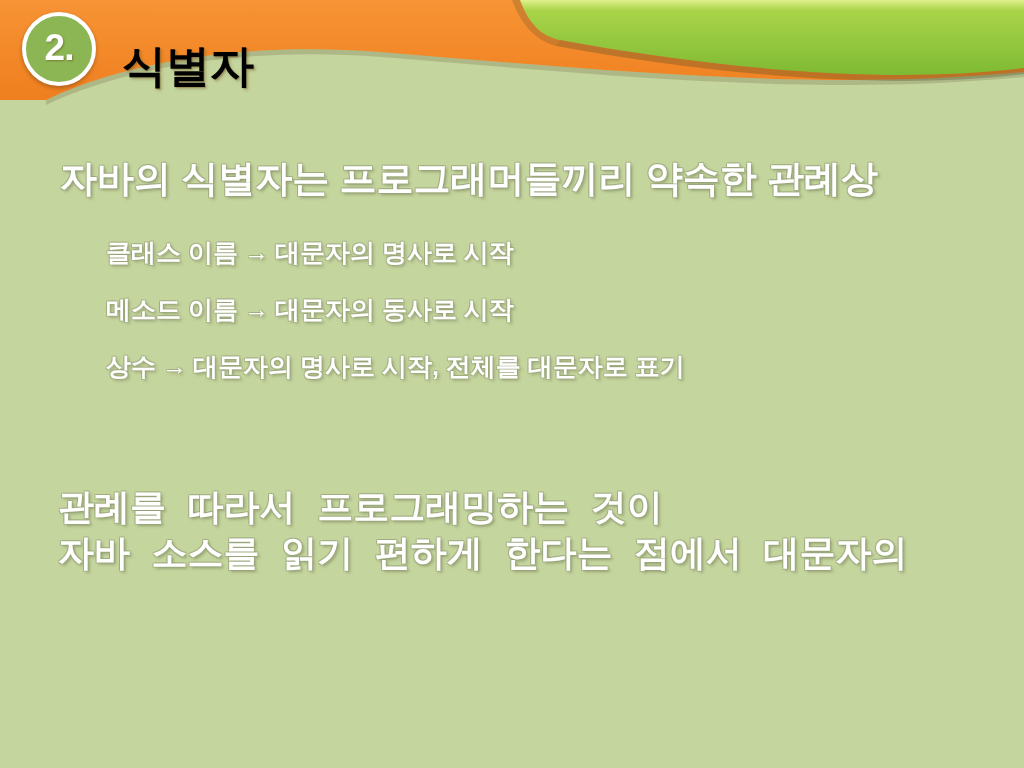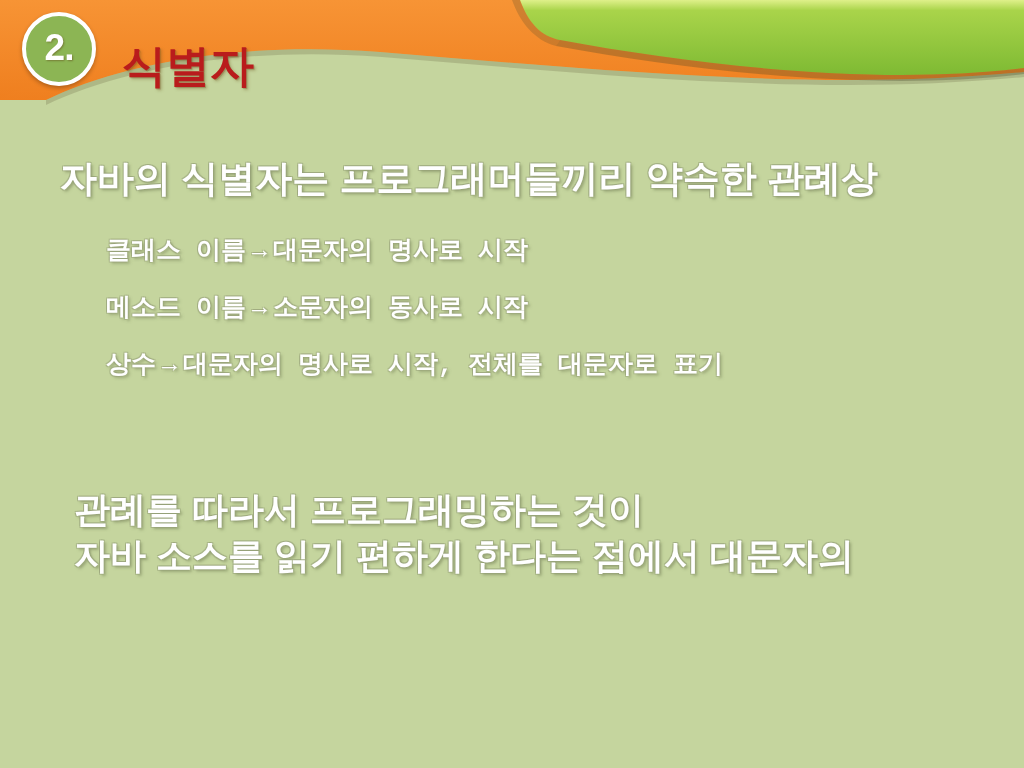--- a/index.html
+++ b/index.html
@@ -60,21 +60,21 @@
     text-shadow: 1px 1px 2px rgba(90,60,20,0.45);
     transform: translateY(-2px);
   }
 
   
   .slide-title {
     position: absolute;
     left: 122px;
     top: 12px;
     z-index: 5;
-    color: #b91c1c;
+    color: #000000;
     font-size: 44px;
     font-weight: bold;
     line-height: 1.15;
     letter-spacing: 0px;
     text-shadow:
        1px 1px 0 rgba(120,90,40,0.30),
        2px 2px 3px rgba(110,80,30,0.35);
   }
 
   
@@ -116,44 +116,44 @@
     font-size: 25px;
     font-weight: bold;
     line-height: 1.2;
     white-space: nowrap;
     margin-bottom: 27px;
     text-shadow:
       -1px -1px 0 rgba(150,160,120,0.5),
        1px -1px 0 rgba(150,160,120,0.5),
       -1px  1px 0 rgba(150,160,120,0.5),
        2px  2px 3px rgba(110,120,80,0.5);
-    font-family: Liberation Mono, monospace;
   }
   .rule-item:last-child { margin-bottom: 0; }
 
   .arrow-glyph {
     display: inline-block;
     padding: 0 6px;
     font-weight: normal;
   }
 
   .conclusion {
     position: absolute;
-    left: 74px;
+    left: 58px;
     top: 357px;
     color: #ffffff;
     font-size: 36px;
     font-weight: bold;
     line-height: 1.28;
     white-space: nowrap;
     text-shadow:
       -1px -1px 0 rgba(150,160,120,0.55),
        1px -1px 0 rgba(150,160,120,0.55),
       -1px  1px 0 rgba(150,160,120,0.55),
        2px  2px 3px rgba(110,120,80,0.55);
+    font-family: Liberation Mono, monospace;
   }
   .conclusion-line { display: block; }
 </style>
 </head>
 <body>
 
 <div class="slide">
 
   <div class="header-deco">
     <svg viewBox="0 0 1024 130" preserveAspectRatio="none" xmlns="http://www.w3.org/2000/svg">
@@ -190,21 +190,21 @@
 
   <div class="body-area">
 
     <div class="lead-line">자바의 식별자는 프로그래머들끼리 약속한 관례상</div>
 
     <ul class="rule-list">
       <li class="rule-item">
         <span>클래스 이름</span><span class="arrow-glyph">→</span><span>대문자의 명사로 시작</span>
       </li>
       <li class="rule-item">
-        <span>메소드 이름</span><span class="arrow-glyph">→</span><span>소문자의 동사로 시작</span>
+        <span>메소드 이름</span><span class="arrow-glyph">→</span><span>대문자의 동사로 시작</span>
       </li>
       <li class="rule-item">
         <span>상수</span><span class="arrow-glyph">→</span><span>대문자의 명사로 시작, 전체를 대문자로 표기</span>
       </li>
     </ul>
 
     <div class="conclusion">
       <span class="conclusion-line">관례를 따라서 프로그래밍하는 것이</span>
       <span class="conclusion-line">자바 소스를 읽기 편하게 한다는 점에서 대문자의</span>
     </div>

